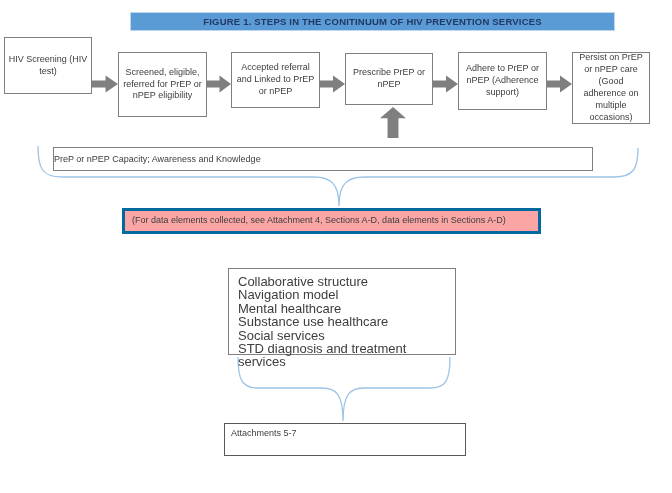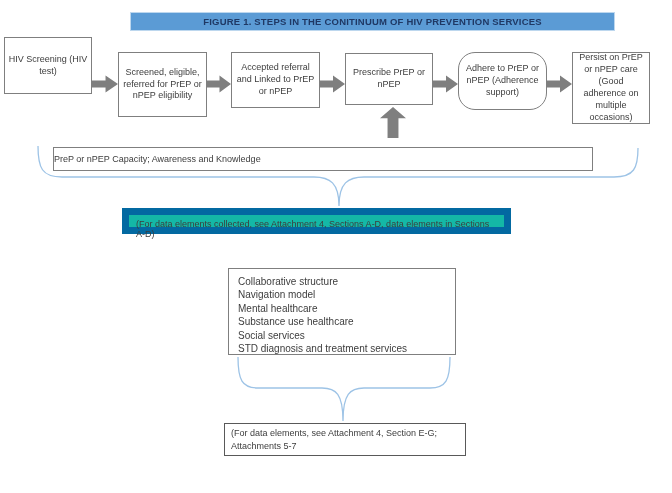--- a/index.html
+++ b/index.html
@@ -39,21 +39,21 @@
     text-align: center;
     font-size: 9px;
     line-height: 1.32;
     padding: 2px 3px;
     color: #3d3d3d;
   }
   .b1 { left: 4px;   top: 37px; width: 88px; height: 57px; }
   .b2 { left: 118px; top: 52px; width: 89px; height: 65px; align-items: center; }
   .b3 { left: 231px; top: 52px; width: 89px; height: 56px; }
   .b4 { left: 345px; top: 53px; width: 88px; height: 52px; }
-  .b5 { left: 458px; top: 52px; width: 89px; height: 58px; border-radius: 17px; }
+  .b5 { left: 458px; top: 52px; width: 89px; height: 58px; }
   .b6 { left: 572px; top: 52px; width: 78px; height: 72px; }
 
   .arrow-right {
     position: absolute;
     top: 74px; height: 20px;
     background: #7F7F7F;
     clip-path: polygon(0 33%, 52% 33%, 52% 8%, 100% 50%, 52% 92%, 52% 67%, 0 67%);
   }
   .a1 { left: 92px;  width: 26px; }
   .a2 { left: 207px; width: 24px; }
@@ -84,35 +84,35 @@
   .brace-overlay {
     position: absolute;
     left: 0; top: 0;
     width: 672px; height: 493px;
     pointer-events: none;
   }
 
   .note-box-1 {
     position: absolute;
     left: 122px; top: 208px;
-    width: 389px; height: 26px;
-    border: 7px solid #0369a1;
-    background: #14b8a6;
+    width: 419px; height: 26px;
+    border: 3px solid #0369a1;
+    background: #fca5a5;
     font-size: 9px;
     padding: 4px 4px 0 7px;
     color: #3d3d3d;
   }
 
   .services-box {
     position: absolute;
     left: 228px; top: 268px;
     width: 228px; height: 87px;
     border: 1px solid #7F7F7F;
     background: #ffffff;
-    font-size: 10px;
+    font-size: 13px;
     padding: 6px 4px 0 9px;
     color: #3d3d3d;
   }
   .services-box .list-item { line-height: 13.4px; }
 
   .note-box-2 {
     position: absolute;
     left: 224px; top: 423px;
     width: 242px; height: 33px;
     border: 1px solid #595959;
@@ -172,17 +172,16 @@
   <div class="services-box">
     <div class="list-item">Collaborative structure</div>
     <div class="list-item">Navigation model</div>
     <div class="list-item">Mental healthcare</div>
     <div class="list-item">Substance use healthcare</div>
     <div class="list-item">Social services</div>
     <div class="list-item">STD diagnosis and treatment services</div>
   </div>
 
   <div class="note-box-2">
-    <div>(For data elements, see Attachment 4, Section E-G;</div>
     <div>Attachments 5-7</div>
   </div>
 
 </div>
 
 </body></html>

